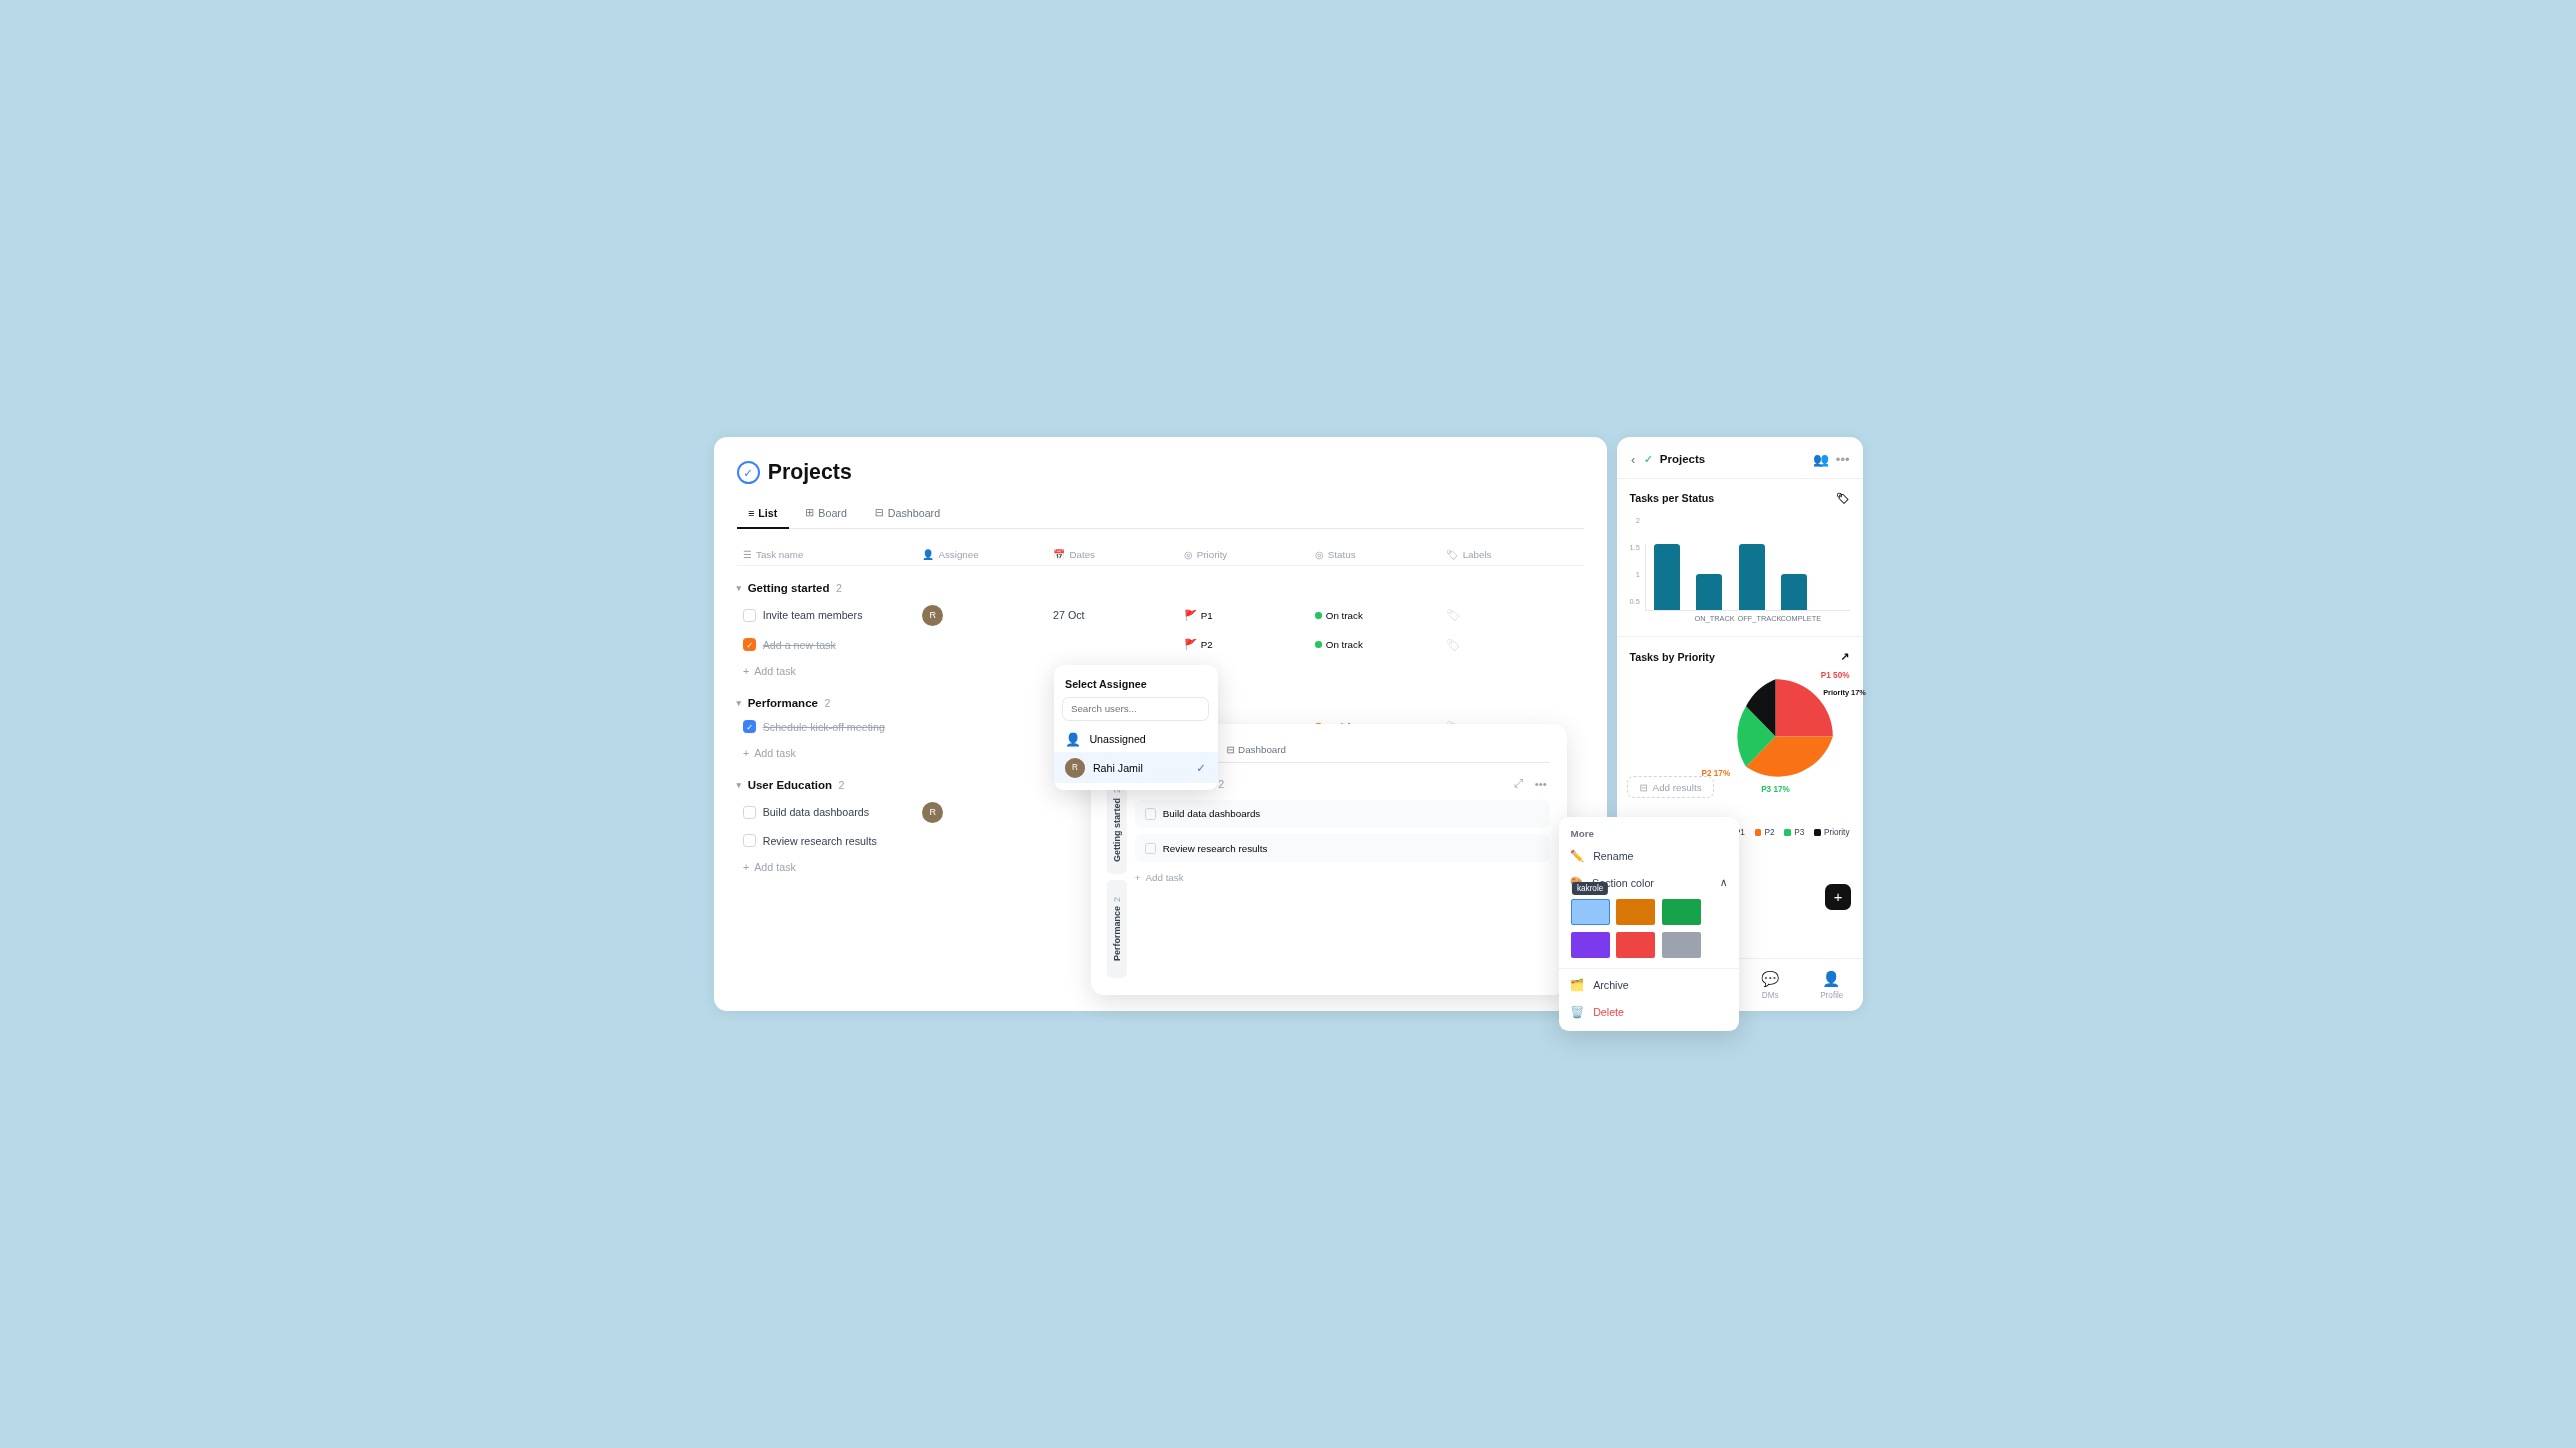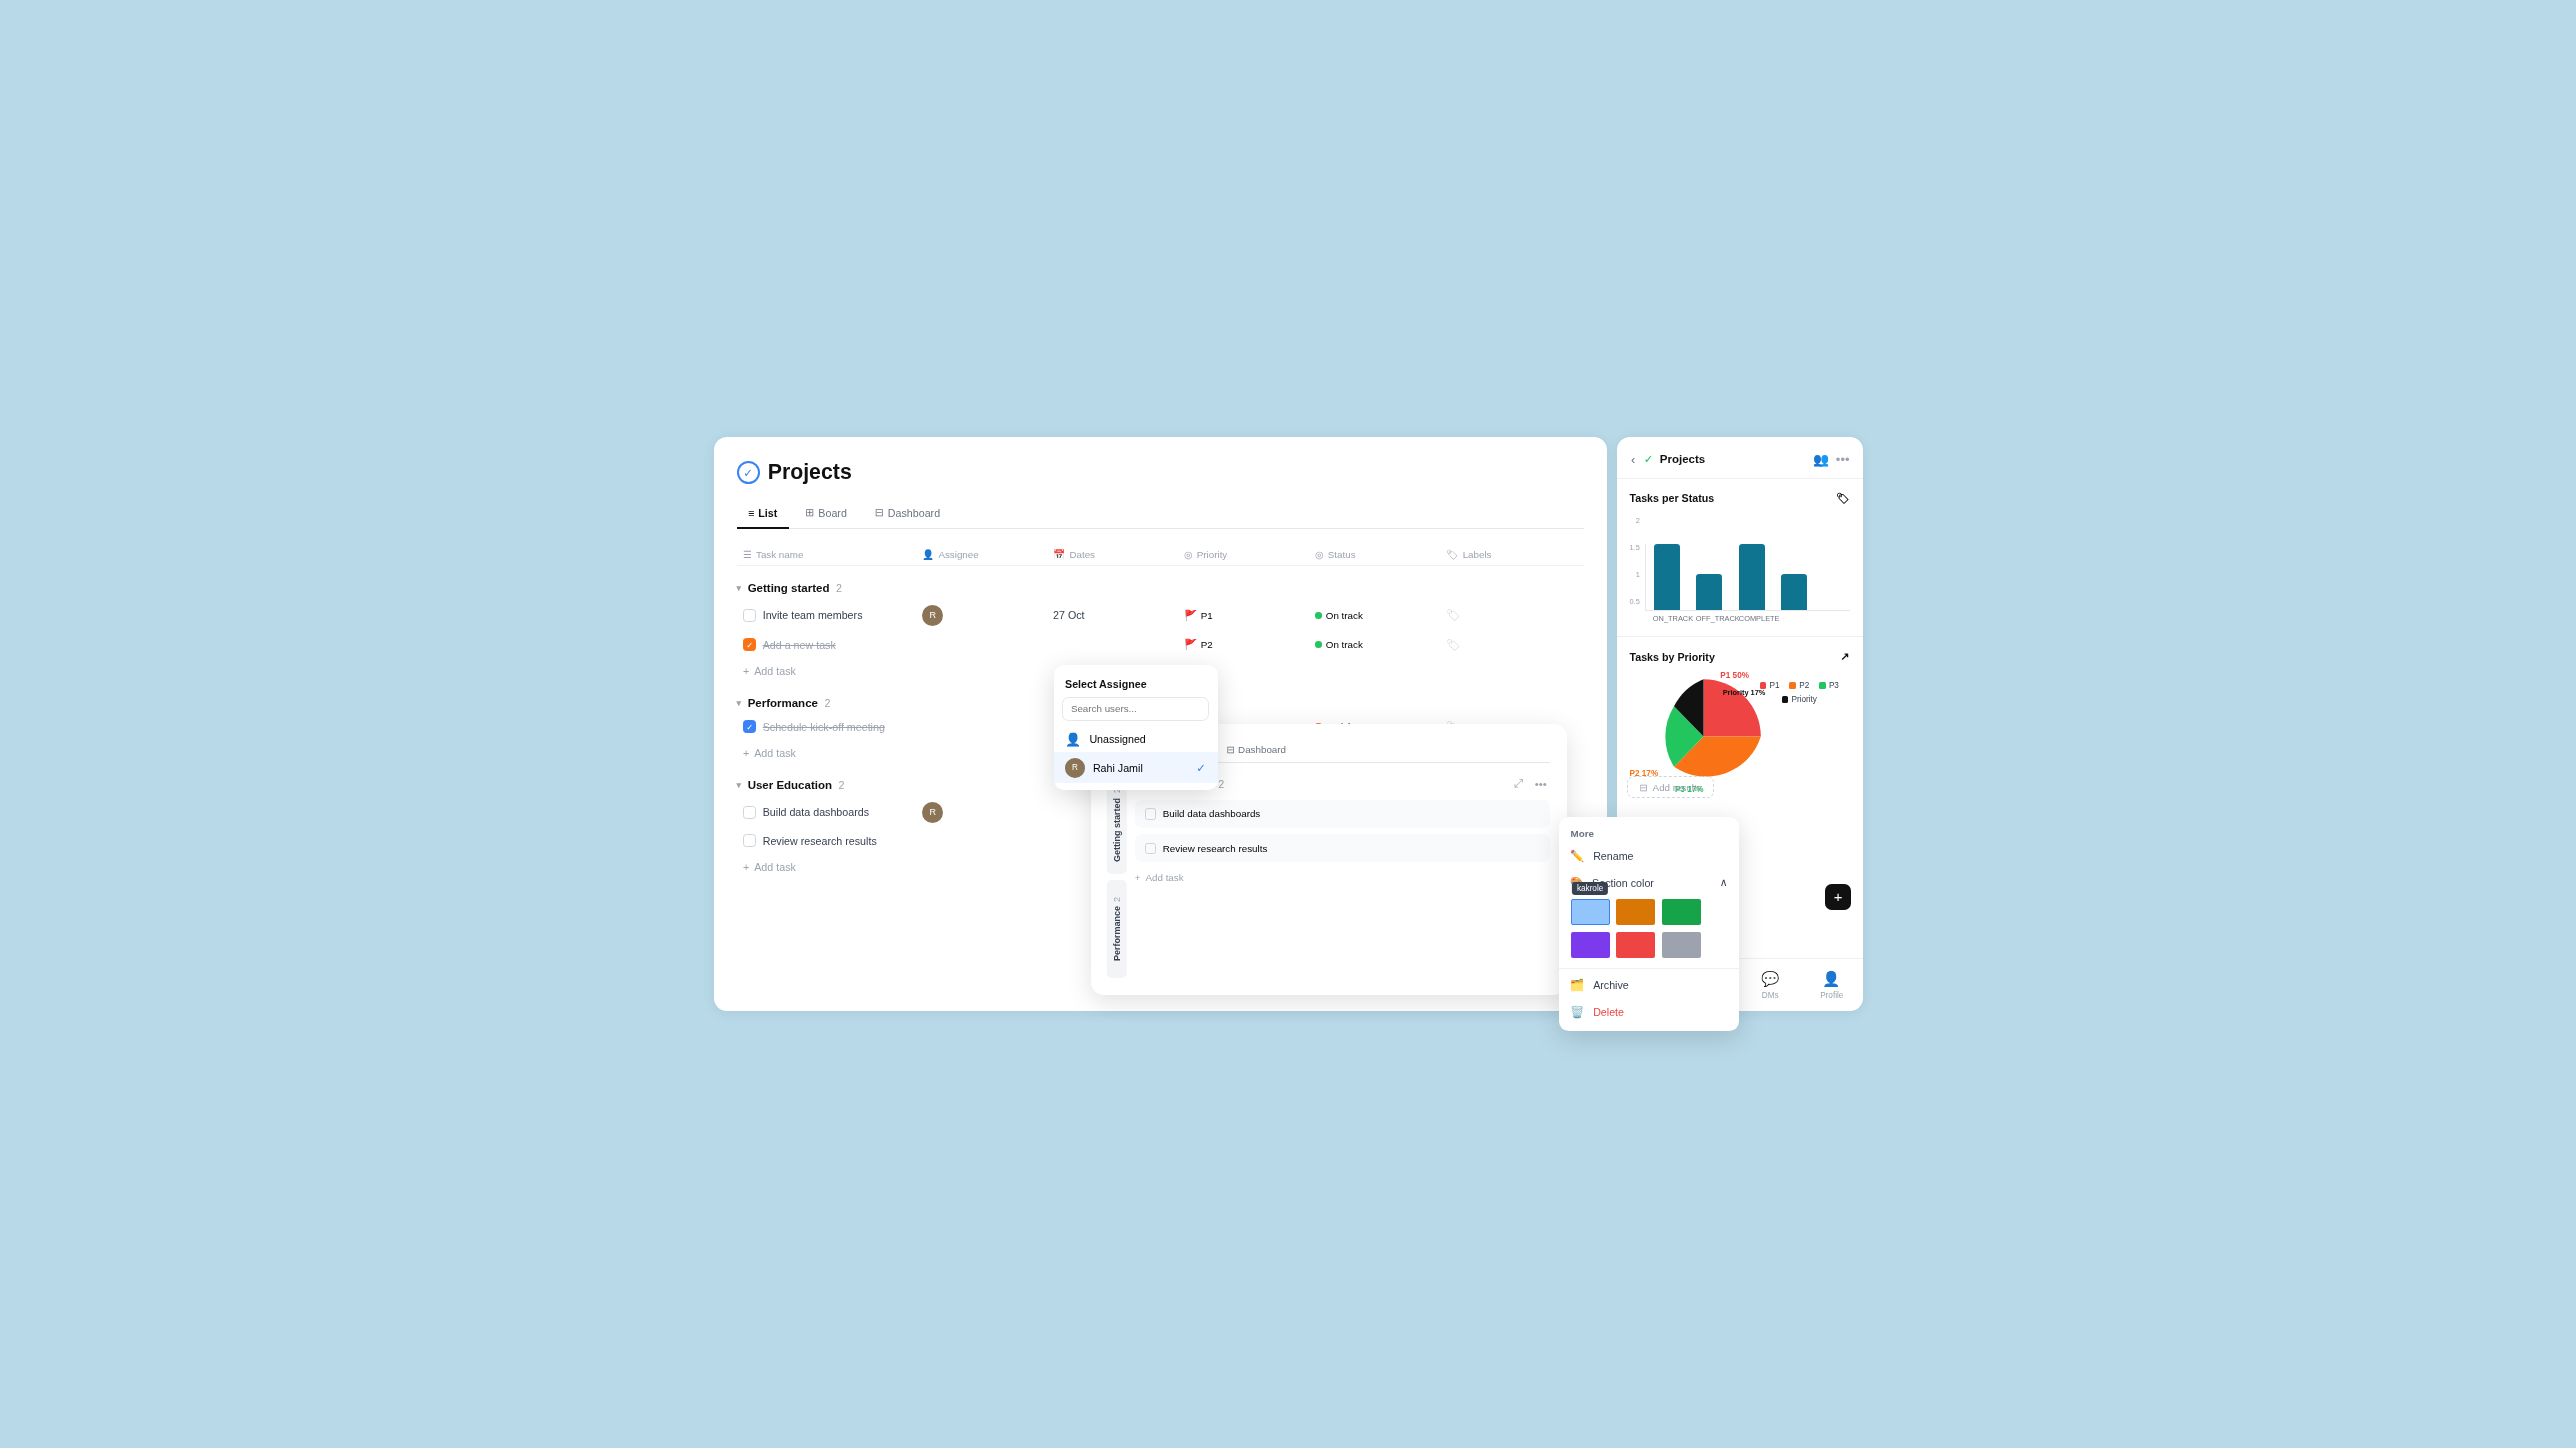--- a/index.html
+++ b/index.html
@@ -445,21 +445,23 @@
       padding: 13px;
       flex: 1;
     }
     .pie-title {
       font-size: 10.7px; font-weight: 600; color: #111;
       display: flex; align-items: center; justify-content: space-between;
       margin-bottom: 8px;
     }
     .pie-container {
       display: flex;
-      align-items: flex-start;
+      flex-direction: column;
+      align-items: flex-end;
+      gap: 16px;
     }
     .pie-legend {
       display: flex; flex-wrap: wrap; gap: 4.9px 9.8px;
       margin-top: 9.8px;
       font-size: 8.2px;
       color: #374151;
       justify-content: center;
     }
     .legend-item {
       display: flex; align-items: center; gap: 3.3px;
@@ -818,21 +820,21 @@
             <div class="bar-group">
               <div class="bar" style="height:36px;width:26px;"></div>
             </div>
             <div class="bar-group">
               <div class="bar" style="height:66px;width:26px;"></div>
             </div>
             <div class="bar-group">
               <div class="bar" style="height:36px;width:26px;"></div>
             </div>
           </div>
-          <div style="display:flex;gap:17px;padding-left:8.2px;margin-top:3.3px;">
+          <div style="display:flex;gap:17px;padding-left:8.2px;margin-top:3.3px;justify-content:flex-end;">
             <span class="bar-label" style="width:26px;">ON_TRACK</span>
             <span class="bar-label" style="width:26px;">OFF_TRACK</span>
             <span class="bar-label" style="width:26px;">COMPLETE</span>
             <span class="bar-label" style="width:26px;font-size:6.6px;"></span>
           </div>
         </div>
       </div>
     </div>
 
     <div class="pie-section">

